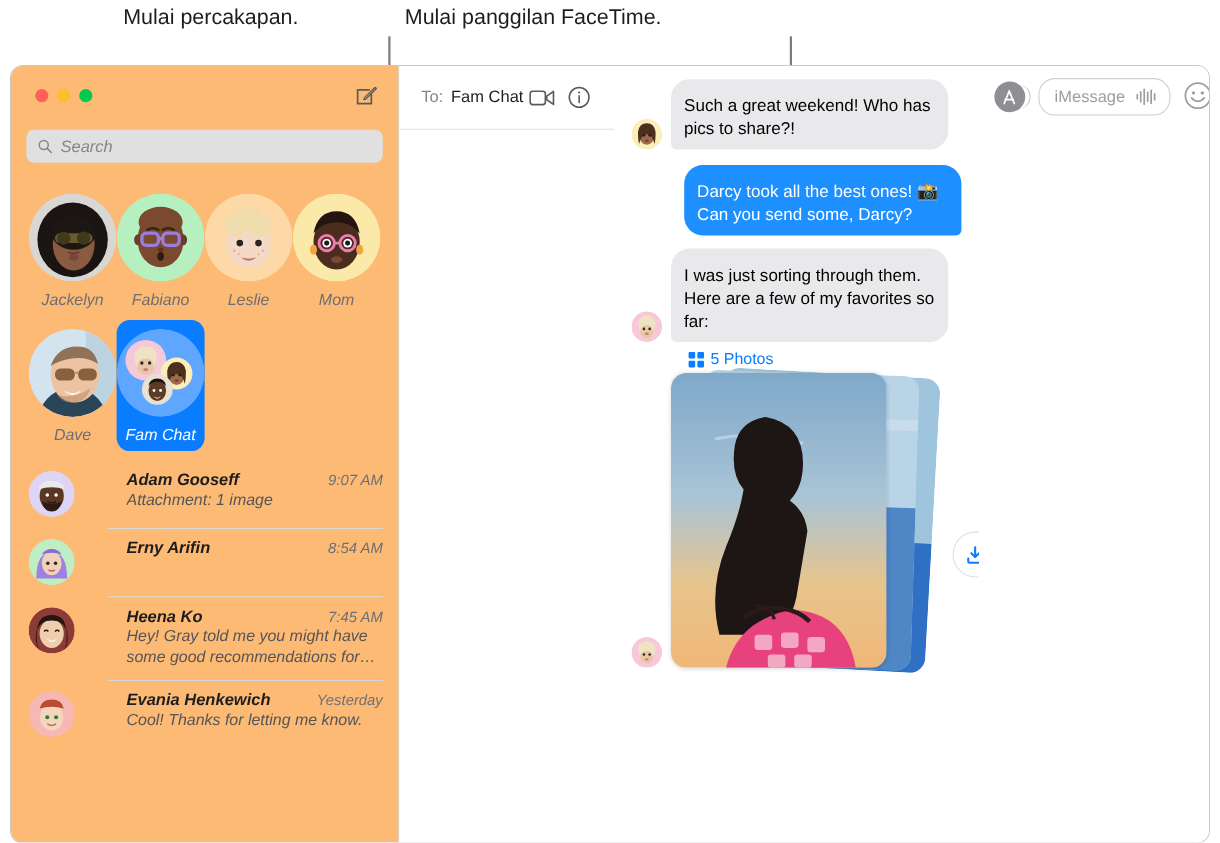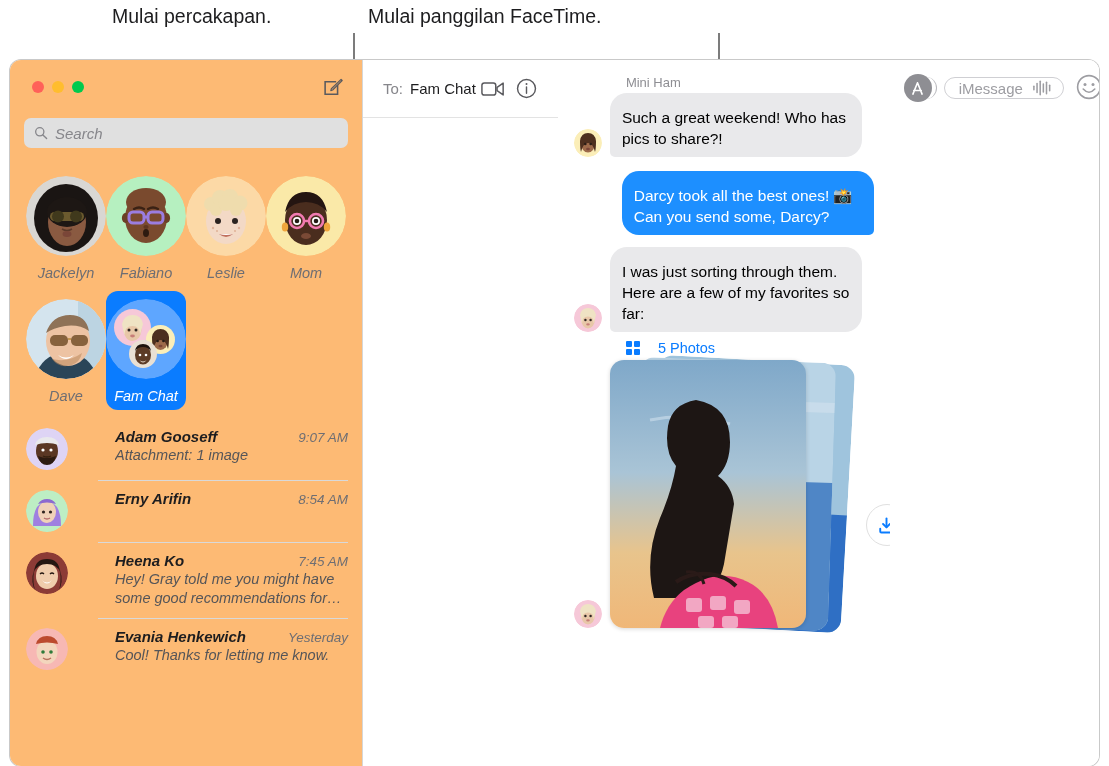--- a/index.html
+++ b/index.html
@@ -174,21 +174,21 @@
   }
   .bubble.out::after {
     content:""; position:absolute; right:-5px; bottom:0;
     width: 12px; height: 14px; background: #1d8fff;
     border-bottom-left-radius: 12px;
     clip-path: polygon(0 0, 48% 0, 100% 100%, 0 100%);
     z-index: -1;
   }
 
   .photos-label {
-    display: flex; align-items: center; gap: 18px;
+    display: flex; align-items: center; gap: 6px;
     margin: 8px 0 4px 52px;
     color: #0a7cff; font-size: 14.5px;
   }
   .grid-icon { display: grid; grid-template-columns: 6px 6px; grid-template-rows: 6px 6px; gap: 2px; }
   .grid-icon i { background: #0a7cff; border-radius: 1px; display: block; }
 
   .photo-row { display: flex; align-items: flex-end; gap: 8px; margin-left: 0; }
   .stack { position: relative; width: 236px; height: 272px; flex: none; }
   .stack .card {
     position: absolute; border-radius: 14px; overflow: hidden;
@@ -210,21 +210,21 @@
     display: flex; align-items: center; gap: 12px;
     padding: 0 18px 0 14px;
     background: #fff;
   }
   .apps-btn { width: 28px; height: 28px; border-radius: 50%; background: #8e8e93; display:flex; align-items:center; justify-content:center; flex:none; position: relative;}
   .apps-btn::after {
     content:""; position:absolute; right:-5px; top:3px; width:10px; height:22px;
     border-right: 1.6px solid #b9b9bd; border-radius: 0 12px 12px 0;
   }
   .input-pill {
-    flex: 1; height: 22px; border: 1px solid #cfcfd3; border-radius: 15px;
+    flex: 1; height: 34px; border: 1px solid #cfcfd3; border-radius: 15px;
     display: flex; align-items: center; padding: 0 10px 0 14px; gap: 8px;
   }
   .input-ph { flex: 1; color: #9d9da2; font-size: 15px; }
   .emoji-btn { width: 28px; height: 28px; flex: none; }
 </style>
 </head>
 <body>
 
 <div id="root">
 
@@ -536,21 +536,20 @@
             <svg width="21" height="21" viewBox="0 0 22 22">
               <circle cx="11" cy="11" r="9.4" fill="none" stroke="#5a5a5e" stroke-width="1.5"></circle>
               <circle cx="11" cy="6.4" r="1.05" fill="#5a5a5e"></circle>
               <path d="M11 9.4 V16" stroke="#5a5a5e" stroke-width="1.5" stroke-linecap="round"></path>
             </svg>
           </div>
         </div>
 
         <div class="thread">
 
-          <div class="sender-name">Mini Ham</div>
           <div class="row in">
             <div class="msg-av">
               <svg viewBox="0 0 28 28" width="28" height="28">
                 <circle cx="14" cy="14" r="14" fill="#fbeeb8"></circle>
                 <ellipse cx="14" cy="15" rx="7" ry="8.6" fill="#9d6a4a"></ellipse>
                 <path d="M6 12 q1 -8 8 -8 q7 0 8 8 q0 8 -1 11 q-2 -9 -7 -9 q-5 0 -7 9 q-1 -3 -1 -11z" fill="#4d2f1e"></path>
                 <circle cx="11.3" cy="15" r="1.3" fill="#2a1d16"></circle>
                   <circle cx="16.7" cy="15" r="1.3" fill="#2a1d16"></circle>
                 <ellipse cx="14" cy="20" rx="1.9" ry="1.2" fill="#7a4436"></ellipse>
               </svg>

